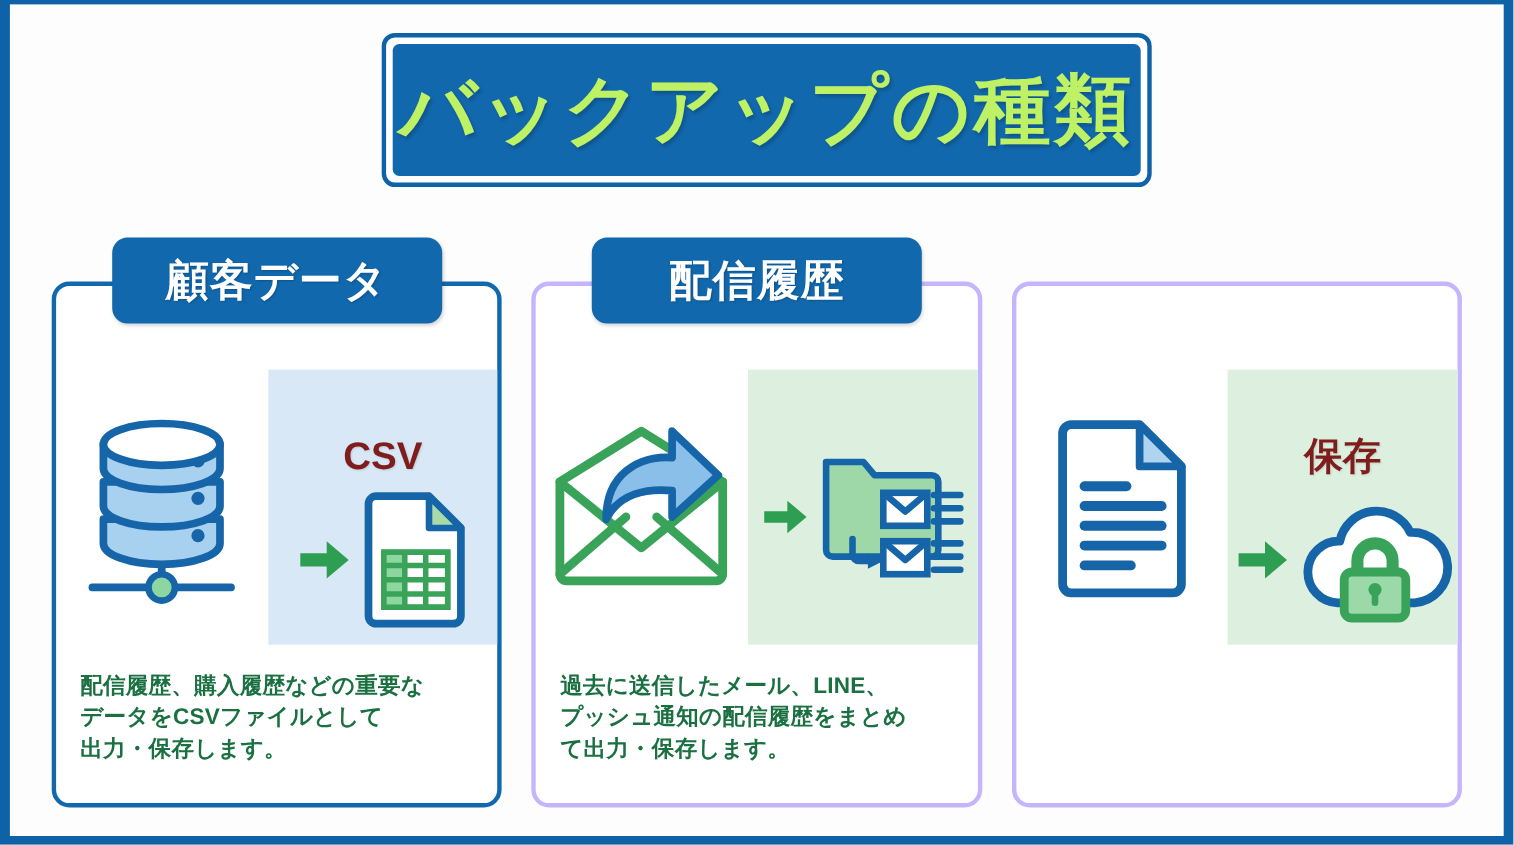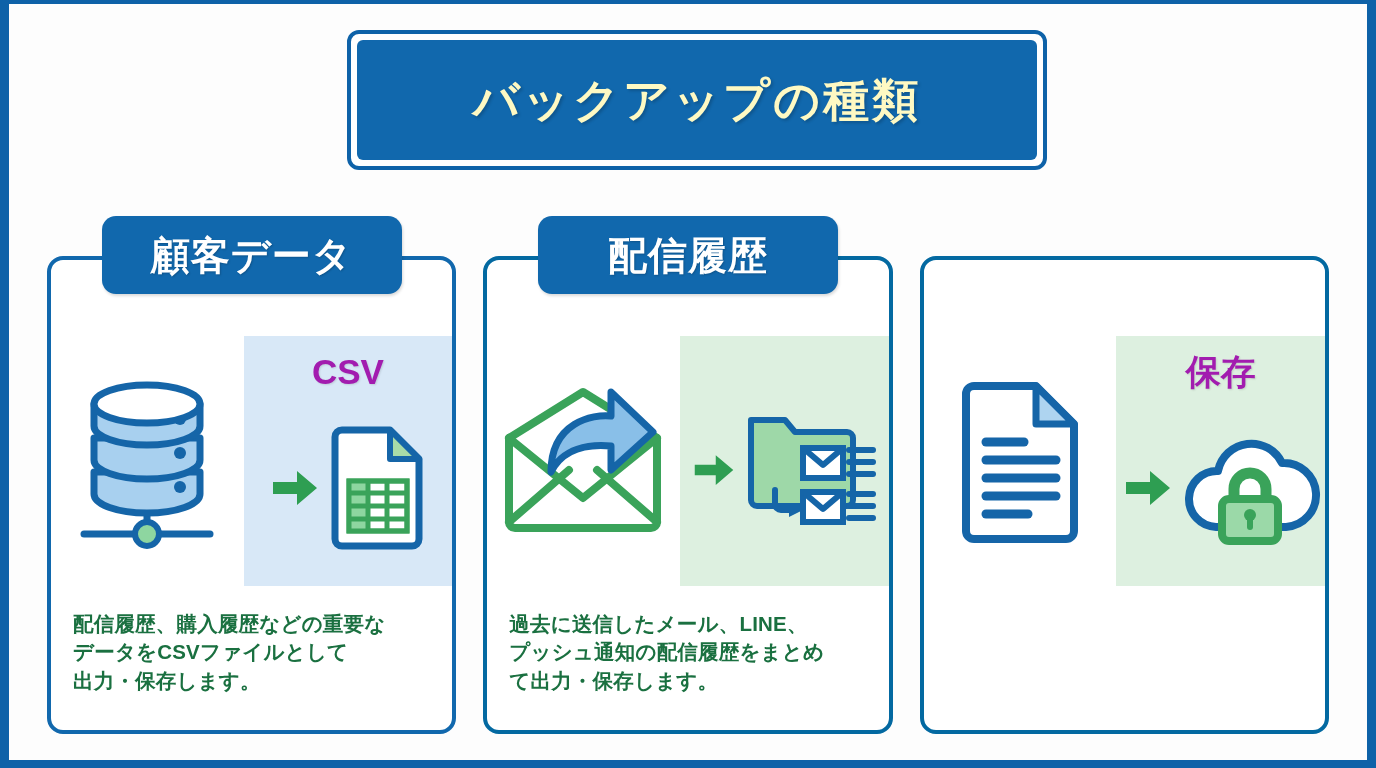--- a/index.html
+++ b/index.html
@@ -46,22 +46,22 @@
   .title-inner {
     width: 100%;
     height: 100%;
     background: #1168ad;
     border-radius: 6px;
     display: flex;
     align-items: center;
     justify-content: center;
   }
   .title-text {
-    color: #fef9c3;
-    font-size: 46px;
+    color: #bef264;
+    font-size: 70px;
     font-weight: bold;
     letter-spacing: 3px;
     line-height: 1;
     text-shadow: 2px 2px 3px rgba(0,0,0,.18);
     white-space: nowrap;
   }
 
   
   .cards {
     position: absolute;
@@ -73,21 +73,21 @@
     gap: 27px;
   }
 
   .card {
     position: relative;
     flex: 1 1 0;
     border-radius: 16px;
     background: #ffffff;
   }
   .card.blue  { border: 4px solid #1168ad; }
-  .card.green { border: 4px solid #0369a1; }
+  .card.green { border: 4px solid #c4b5fd; }
 
   
   .card-header {
     position: absolute;
     left: 50%;
     transform: translateX(-50%);
     top: -44px;
     background: #1168ad;
     border-radius: 14px;
     height: 78px;
@@ -132,25 +132,26 @@
     justify-content: flex-start;
     padding-top: 18px;
     position: relative;
   }
   .panel.blue-panel  { background: #d8e8f7; }
   .panel.green-panel { background: #ddf0e0; }
 
   .panel-label {
     font-size: 35px;
     font-weight: bold;
-    color: #a21caf;
+    color: #7f1d1d;
     letter-spacing: 0px;
     line-height: 1;
     white-space: nowrap;
     text-shadow: 1px 1px 2px rgba(0,0,0,.12);
+    margin-top: 43px;
   }
   .panel.small-label .panel-label { font-size: 30px; }
 
   .panel-row {
     flex: 1;
     display: flex;
     align-items: center;
     justify-content: center;
     gap: 10px;
     width: 100%;

